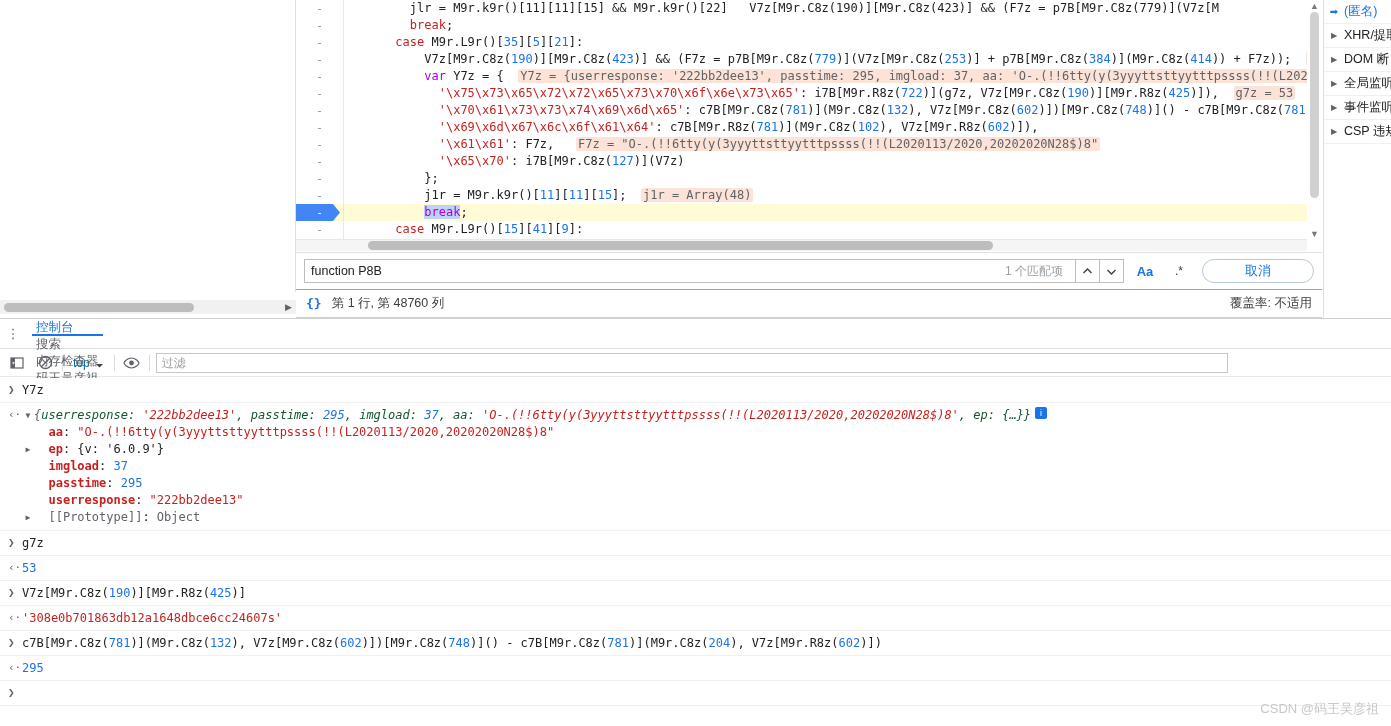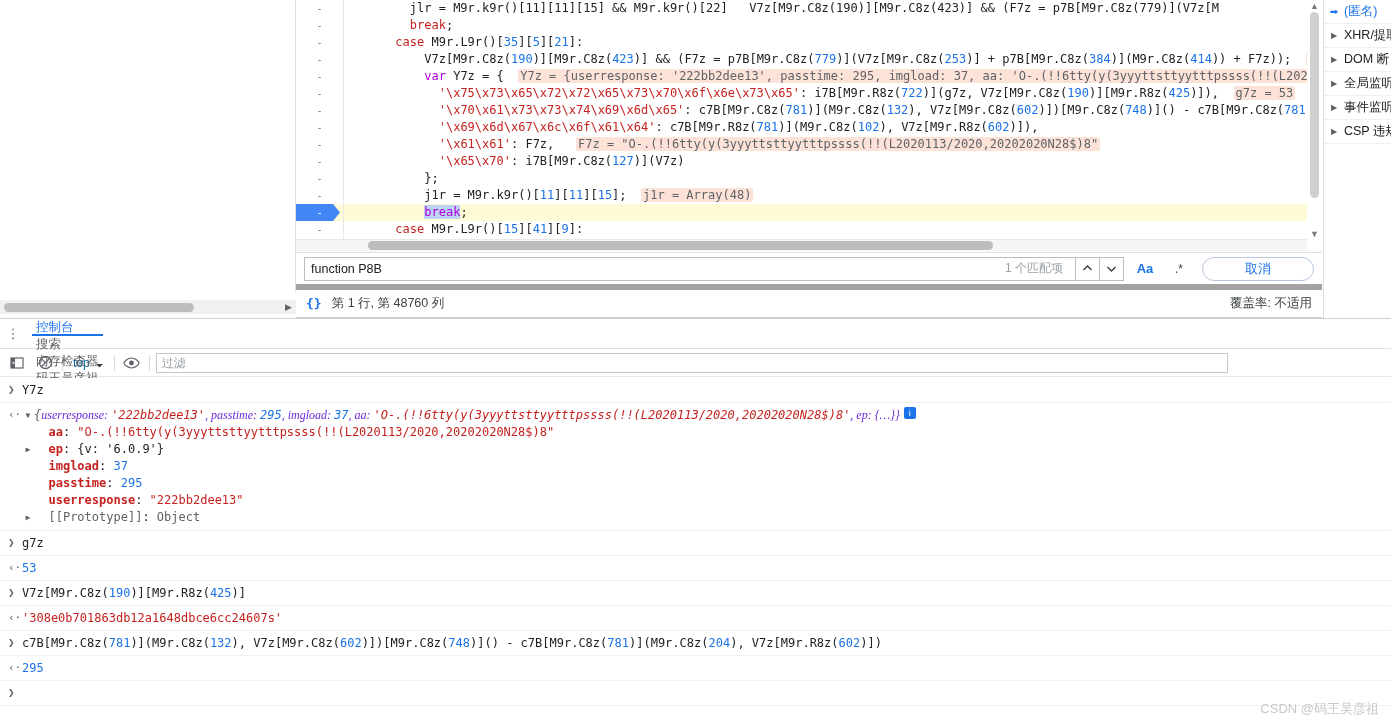--- a/index.html
+++ b/index.html
@@ -79,21 +79,21 @@
   .editor-vscroll .vthumb {
     position: absolute; left: 3px; top: 12px; width: 9px; height: 186px;
     background: #d0d0d0; border-radius: 5px;
   }
   .vs-arrow { position: absolute; left: 0; width: 15px; height: 12px; color: #7a7a7a; font-size: 9px; text-align: center; line-height: 12px; }
   .vs-up { top: 0; } .vs-down { bottom: 0; }
 
   
   .find-bar {
     position: absolute; left: 296px; top: 252px; width: 1026px; height: 38px;
-    background: #fff; border-top: 1px solid #e0e0e0; border-bottom: 6px solid #a3a3a3;
+    background: #fff; border-top: 1px solid #e0e0e0; border-bottom: 1px solid #a3a3a3;
     display: flex; align-items: center; padding: 0 8px;
   }
   .find-input-wrap {
     flex: 1; height: 24px; border: 1px solid #bdbdbd; background: #fff;
     display: flex; align-items: center; padding: 0 6px;
   }
   .find-input {
     border: 0; outline: 0; flex: 1; font-size: 12.5px; color: #202124;
     font-family: "Liberation Sans", sans-serif; background: transparent;
   }
@@ -199,21 +199,21 @@
     border-bottom: 1px solid #f0f0f0; padding: 4px 0 4px 8px;
     display: flex; align-items: flex-start; min-height: 24px;
     line-height: 16px; white-space: pre; overflow: hidden;
   }
   .cmsg .sigil { width: 14px; min-width: 14px; color: #5f6368; font-size: 11px; }
   .cmsg .ctext { color: #202124; }
   .crow { display: flex; align-items: flex-start; line-height: 17px; white-space: pre; }
   .tri { color: #5f6368; font-size: 8px; width: 12px; min-width: 12px; text-align: center; line-height: 17px; }
   .obj-preview { font-style: italic; color: #5f6368; }
   .prop-name { color: #c5221f; font-weight: bold; }
-  .prop-name-it { color: #6d28d9; font-style: italic; font-family: Liberation Serif, serif; }
+  .prop-name-it { color: #14532d; font-style: italic; }
   .v-str { color: #c5221f; }
   .v-num { color: #1a73e8; }
   .v-proto { color: #5f6368; }
   .info-badge {
     display: inline-block; width: 12px; height: 12px; border-radius: 2px;
     background: #1a73e8; color: #fff; font-size: 9px; line-height: 12px;
     text-align: center; font-family: "Liberation Sans", sans-serif;
     vertical-align: middle; margin-left: 4px;
   }
 

